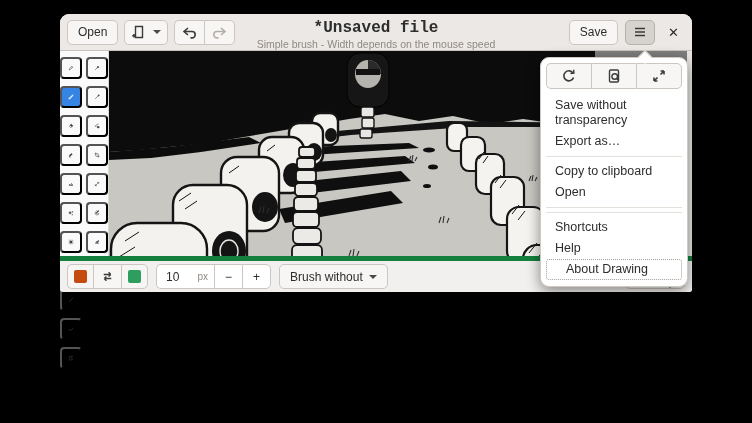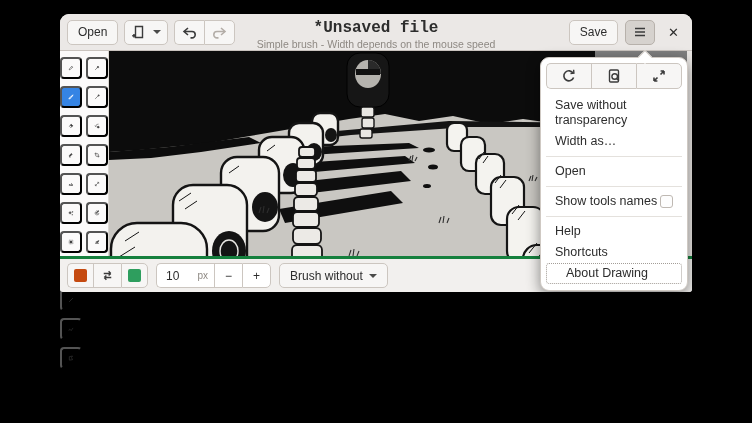--- a/index.html
+++ b/index.html
@@ -42,21 +42,21 @@
   .tool.active{background:#3584e4;}
   .tool.active svg{stroke:#fff;}
   .tool.active svg .fillpart{fill:#fff;}
   .tool svg .fillpart{fill:#3b3b3b;}
   .col1{grid-column:1;}
   .canvas{flex:1;position:relative;background:#7e7e7e;overflow:hidden;}
   .artwork{position:absolute;left:0;top:0;width:486px;height:317px;border-right:1px dashed #3c3c3c;}
   .vscroll{position:absolute;right:0;top:0;width:5px;height:100%;background:#e9e6e3;}
   
   .bottombar{flex:0 0 36px;display:flex;align-items:center;gap:8px;padding:0 7px;
-    background:#f2f0ee;border-top:3px solid #15803d;border-radius:0 0 3px 3px;}
+    background:#f2f0ee;border-top:5px solid #15803d;border-radius:0 0 3px 3px;}
   .swatch{width:13px;height:13px;border-radius:2px;display:inline-block;}
   .swatch.main{background:#c54a10;}
   .swatch.secondary{background:#2e9e5e;}
   .entry{background:#ffffff;border:1px solid #ccc6c0;height:25px;display:inline-flex;
     align-items:center;font-size:12px;color:#2d2d2d;padding:0 6px 0 9px;width:58px;}
   .entry .unit{margin-left:auto;font-size:10px;color:#8e8983;}
   .zoombtn{margin-left:auto;align-items:flex-end;}
   
   .popover{position:absolute;left:480px;top:43px;width:148px;background:#ffffff;
     border:1px solid #cfc9c3;border-radius:9px;box-shadow:0 4px 14px rgba(0,0,0,.45);
@@ -399,29 +399,26 @@
         </button>
         <button class="btn">
           <svg width="16" height="16" viewBox="0 0 16 16" fill="none" stroke="#3b3b3b" stroke-width="1.6">
             <path d="M9.5 6.5 L13 3 M13 3 h-3.4 M13 3 v3.4"></path>
             <path d="M6.5 9.5 L3 13 M3 13 h3.4 M3 13 v-3.4"></path>
           </svg>
         </button>
       </div>
       <ul class="menu">
         <li>Save without transparency</li>
-        <li>Width as…</li>
+        <li>Export as…</li>
         <hr>
+        <li>Copy to clipboard</li>
         <li>Open</li>
         <hr>
-        <li>
-          <span>Show tools names</span>
-          <span class="checkbox"></span>
-        </li>
         <hr>
+        <li>Shortcuts</li>
         <li>Help</li>
-        <li>Shortcuts</li>
         <li class="focused">About Drawing</li>
       </ul>
     </div>
 
   </div>
 </div>
 
 </body></html>

